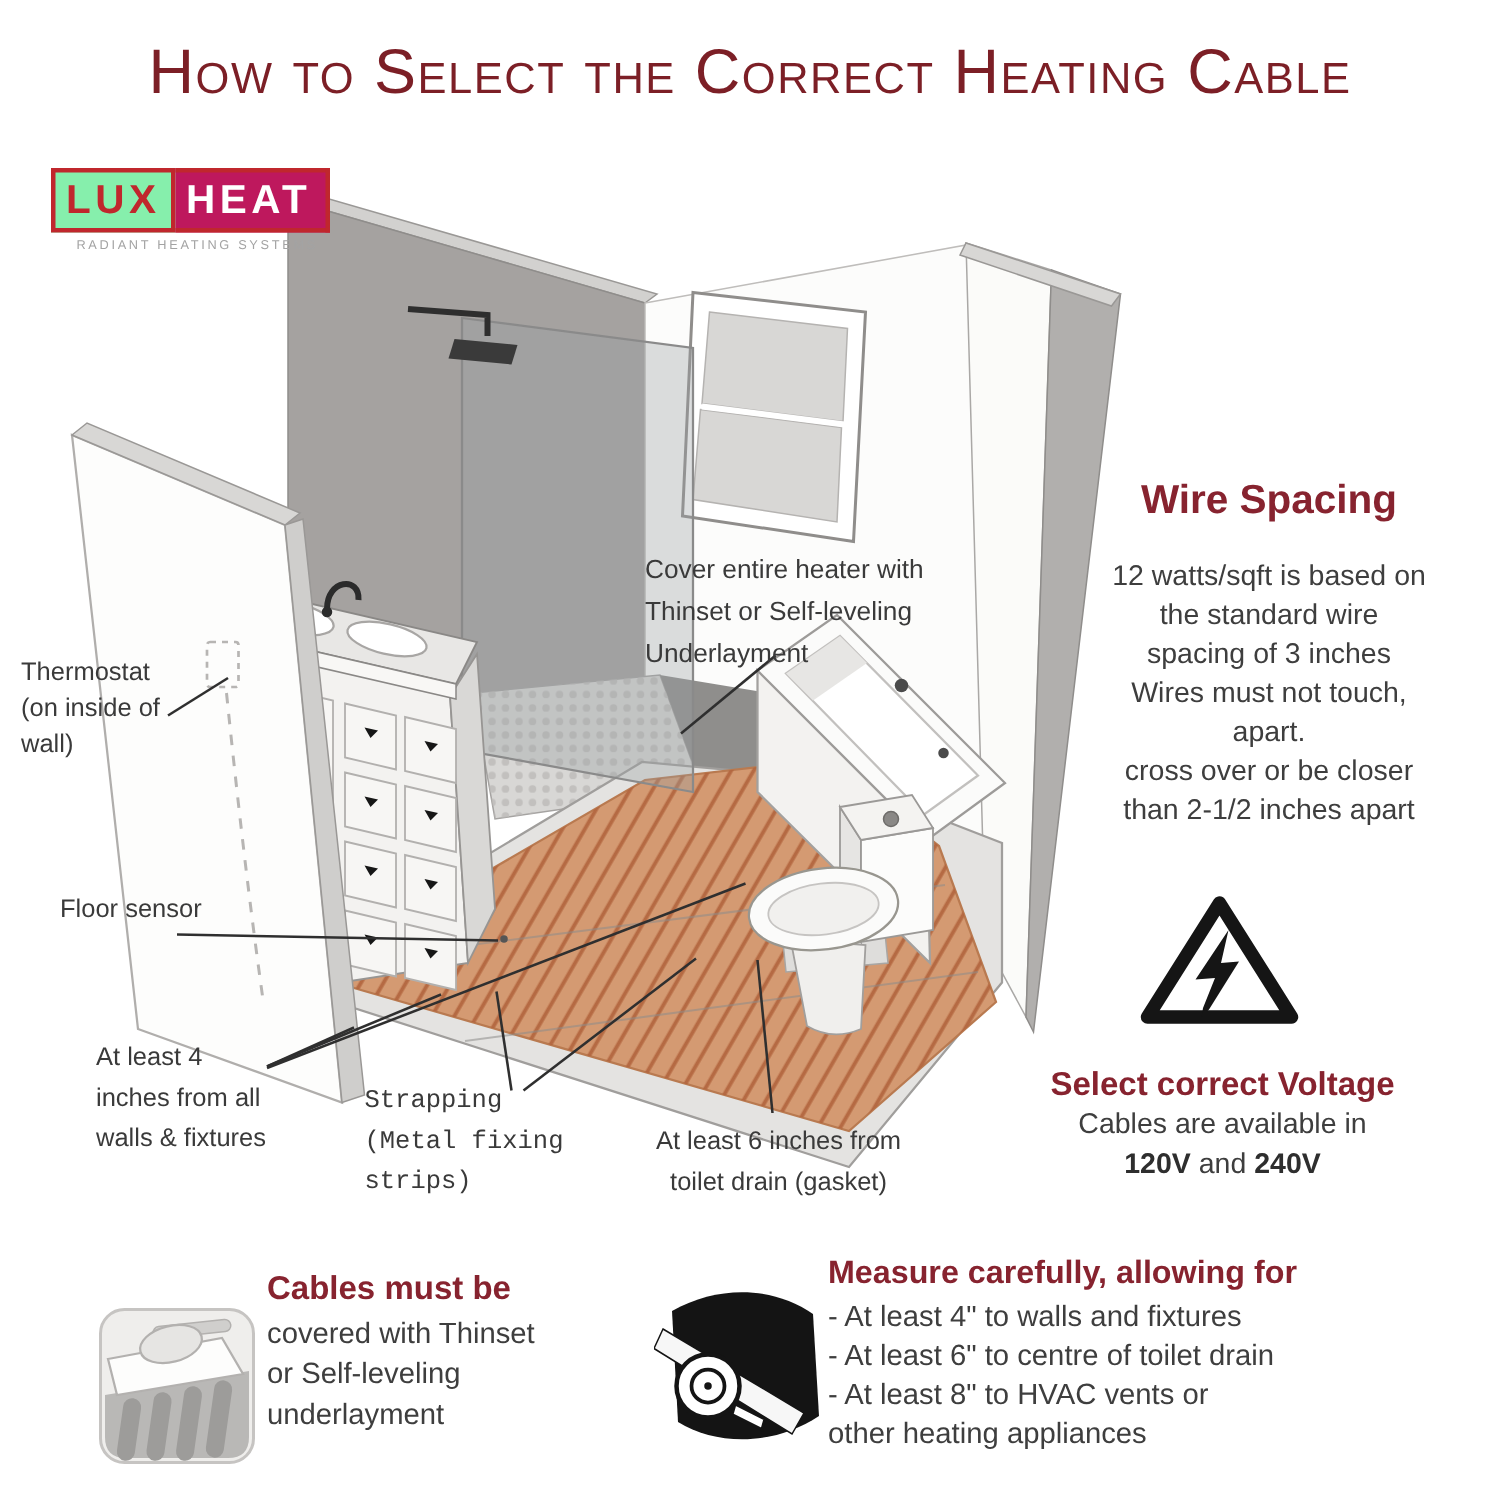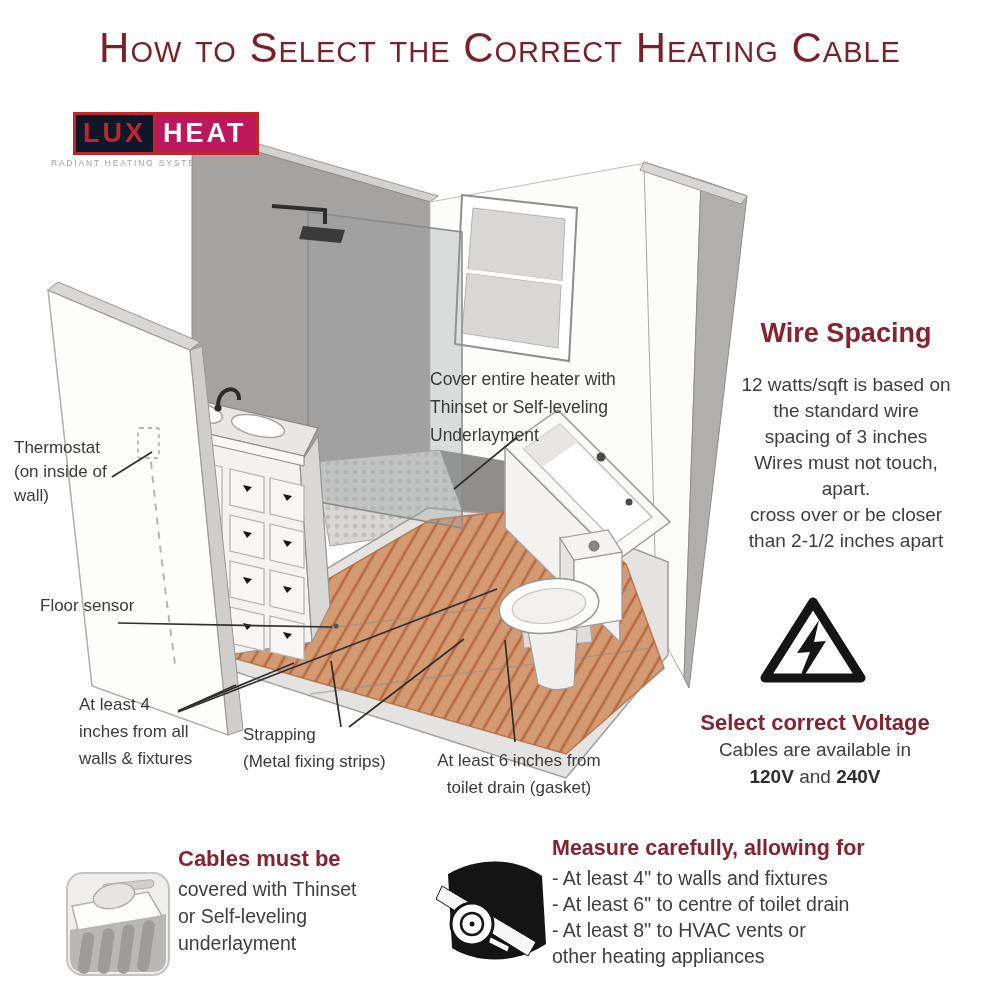--- a/index.html
+++ b/index.html
@@ -4,31 +4,31 @@
 <style>
   html,body{margin:0;padding:0;}
   body{width:1000px;height:1000px;position:relative;overflow:hidden;background:#ffffff;
        font-family:"Liberation Sans",sans-serif;color:#3d3d3d;}
   .abs{position:absolute;}
   #title{top:24px;left:0;width:1000px;text-align:center;font-variant:small-caps;
          font-size:42px;letter-spacing:1px;color:#7c1f26;font-weight:500;white-space:nowrap;}
   
   #logo{top:112px;left:34px;width:190px;}
   #logo .row{display:flex;align-items:stretch;}
-  #logo .lux{border:3px solid #c0272d;color:#c0272d;background:#0f172a;font-weight:bold;
-             font-size:27px;letter-spacing:3px;padding:3px 7px;margin-left:39px;}
+  #logo .lux{border:3px solid #c0272d;color:#c0272d;background:#86efac;font-weight:bold;
+             font-size:27px;letter-spacing:3px;padding:3px 7px;}
   #logo .heat{background:#be185d;color:#fff;font-weight:bold;font-size:27px;
               letter-spacing:3px;padding:3px 9px 3px 7px;border:3px solid #c0272d;border-left:none;}
   #logo .tag{font-size:8.5px;color:#a3a3a3;letter-spacing:1.8px;margin-top:3px;text-align:right;width:178px;}
   
   .lbl{font-size:17px;line-height:24px;color:#3a3a3a;}
   #lbl-thermostat{top:436px;left:14px;width:130px;}
   #lbl-floorsensor{top:594px;left:16px;width:130px;margin-left:24px;}
-  #lbl-clearance{top:691px;left:64px;width:160px;line-height:27px;margin-left:15px;}
-  #lbl-strapping{top:721px;left:243px;width:185px;line-height:27px;}
+  #lbl-clearance{top:691px;left:64px;width:160px;line-height:27px;}
+  #lbl-strapping{top:721px;left:243px;width:185px;line-height:27px;font-family:Liberation Mono, monospace;}
   #lbl-drain{top:747px;left:424px;width:190px;text-align:center;line-height:27px;}
   #lbl-cover{top:365px;left:430px;width:220px;line-height:28px;font-size:17.5px;}
   
   #wire{top:318px;left:700px;width:292px;text-align:center;}
   .maroon-h{color:#87232f;font-weight:bold;}
   #wire .maroon-h{font-size:27px;margin-bottom:23px;}
   #wire .ln{font-size:19px;line-height:26px;color:#3e3e3e;}
   #voltage{top:592px;left:656px;width:318px;text-align:center;}
   #voltage .maroon-h{font-size:22px;margin-top:22px;}
   #voltage .ln{font-size:19px;line-height:27px;color:#3e3e3e;}

